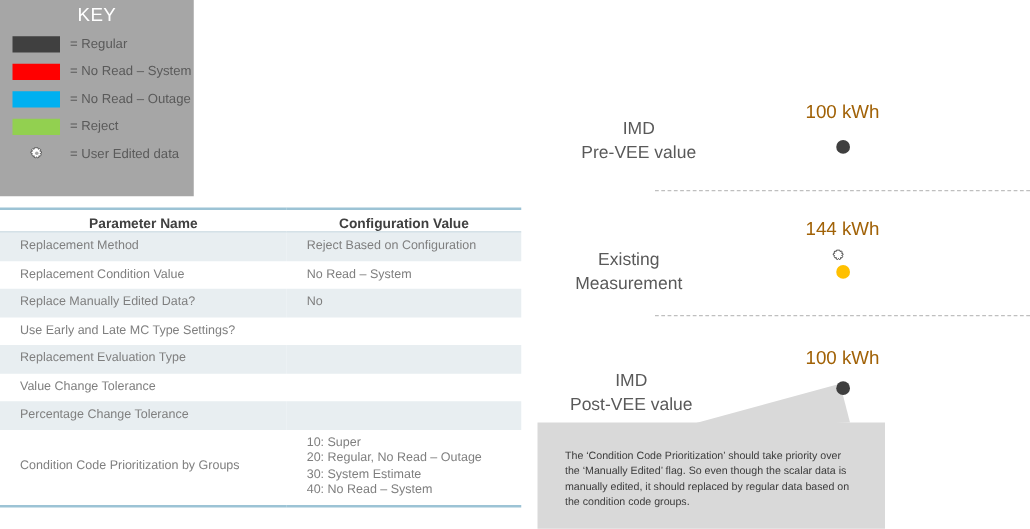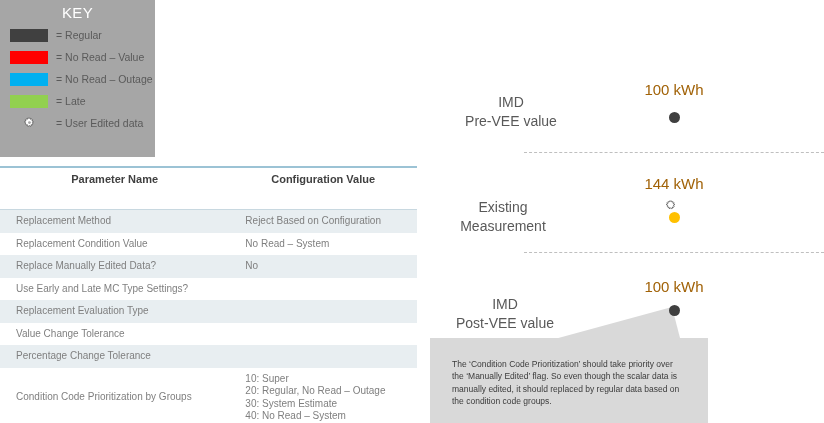--- a/index.html
+++ b/index.html
@@ -69,21 +69,21 @@
     top: 166px;
     width: 417px;
     border-collapse: collapse;
     border-top: 2px solid #9cc3d5;
     border-bottom: 2px solid #9cc3d5;
   }
   .param-table th {
     font-size: 11px;
     font-weight: bold;
     color: #404040;
-    padding: 5px 6px 24px 6px;
+    padding: 5px 6px 0 6px;
     text-align: center;
     border-bottom: 1px solid #c8d8e0;
     background: #ffffff;
   }
   .param-table td {
     font-size: 10px;
     color: #7f7f7f;
     padding: 5px 16px;
     text-align: left;
     line-height: 1.25;
@@ -188,31 +188,31 @@
   <div class="key-rows">
 
     <div class="key-row">
       <span class="key-swatch" style="background:#404040"></span>
       <span class="key-label">= Regular</span>
     </div>
 
 
     <div class="key-row">
       <span class="key-swatch" style="background:#ff0000"></span>
-      <span class="key-label">= No Read – Value</span>
+      <span class="key-label">= No Read – System</span>
     </div>
 
     <div class="key-row">
       <span class="key-swatch" style="background:#00b0f0"></span>
       <span class="key-label">= No Read – Outage</span>
     </div>
 
     <div class="key-row">
       <span class="key-swatch" style="background:#92d050"></span>
-      <span class="key-label">= Late</span>
+      <span class="key-label">= Reject</span>
     </div>
 
     <div class="key-row">
       <span class="gear-cell">
         <svg width="13" height="13" viewBox="0 0 24 24" aria-hidden="true">
           <path fill="#ffffff" stroke="#333333" stroke-width="1" d="M13.6 2.2l.5 2.3 2.1-1 1.5 1.8-1.4 1.9 2.3.5.3 2.3-2.2.8 1.6 1.7-1.1 2.1-2.3-.5.2 2.3-2.2.9-1.4-1.9-1.4 1.9-2.2-.9.2-2.3-2.3.5-1.1-2.1L5.3 10.8 3.1 10l.3-2.3 2.3-.5L4.3 5.3l1.5-1.8 2.1 1 .5-2.3h5.2z"></path>
           <circle cx="11.9" cy="10.3" r="2.6" fill="#a6a6a6"></circle>
         </svg>
       </span>
       <span class="key-label">= User Edited data</span>

